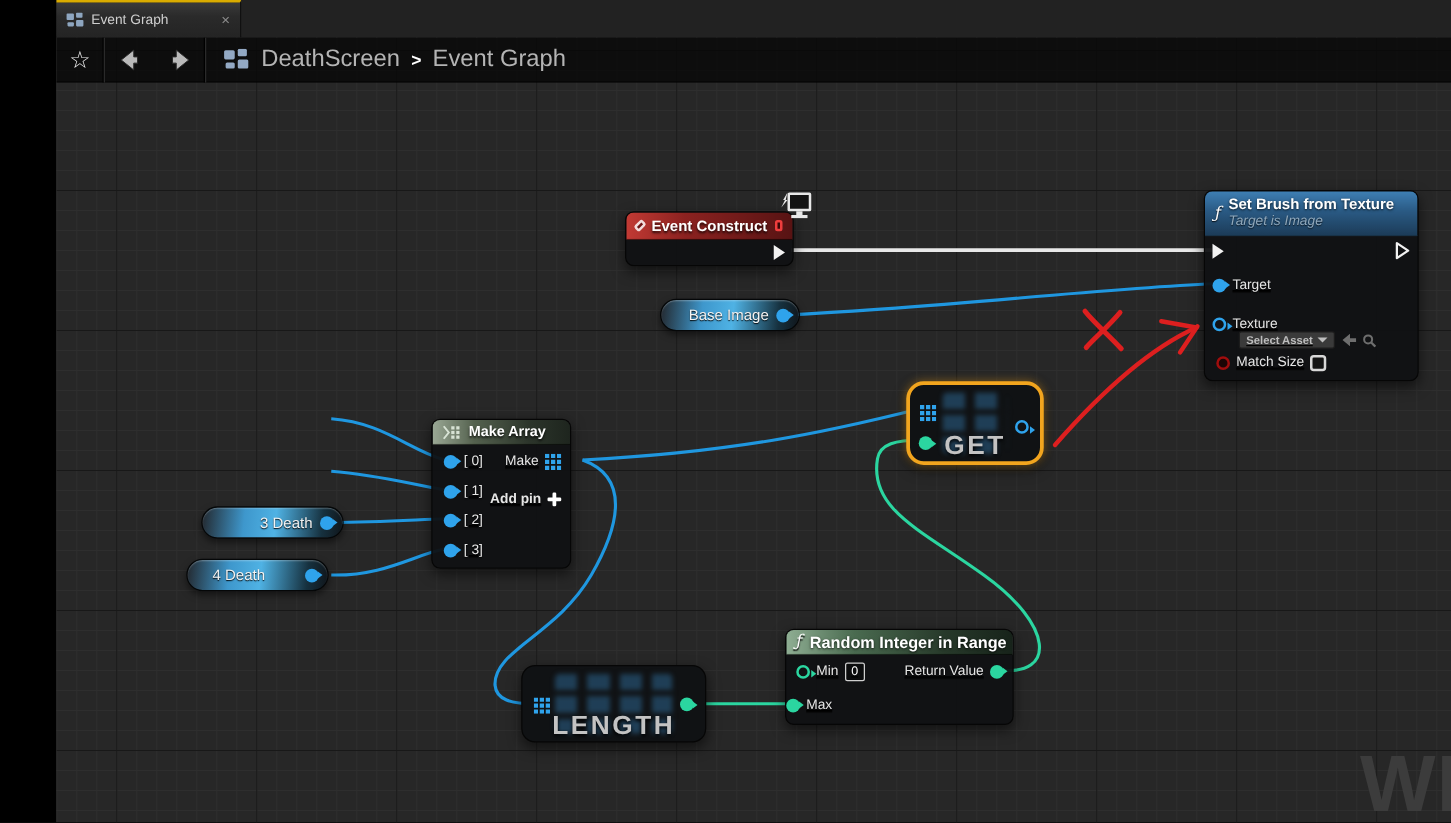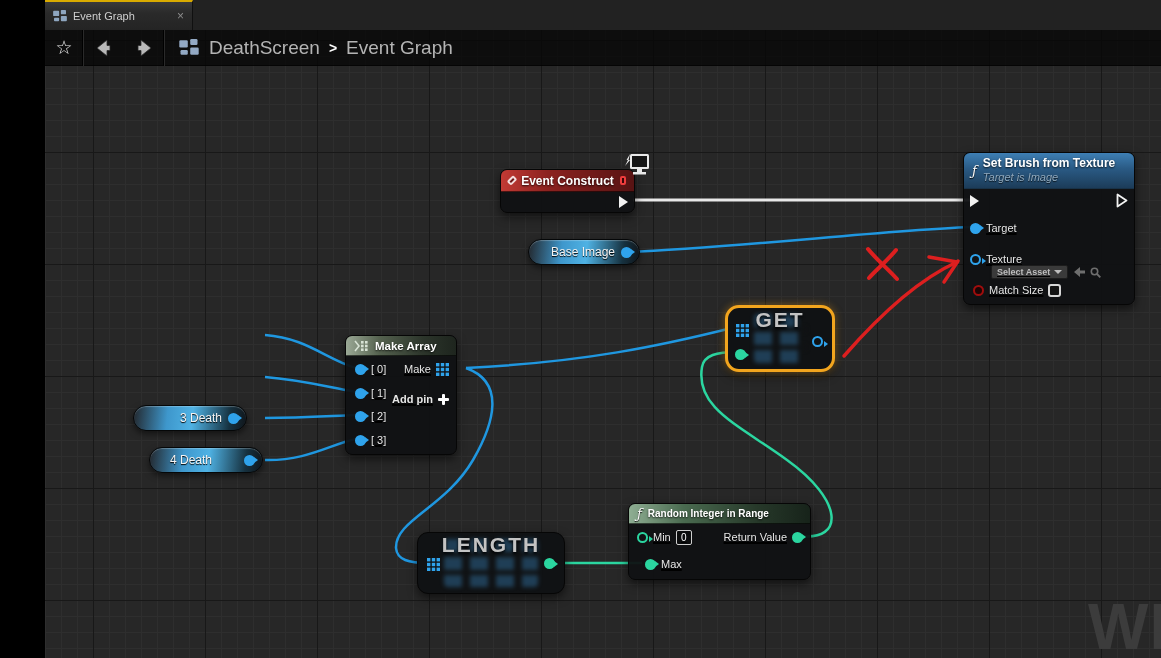--- a/index.html
+++ b/index.html
@@ -84,25 +84,25 @@
   .pill .plabel { font-size:12px; color:#f4f4f4; }
 
   
   .n-makearray { left:300px; top:305px; width:112px; height:120px; }
   .n-makearray .nhead { height:20px; background:linear-gradient(90deg,#9aa895 0%,#55624f 30%,#2c352b 70%,#1e251e 100%); }
   .n-makearray .ntitle { font-size:11.5px; }
 
   
   .n-random { left:583px; top:473px; width:183px; height:77px; }
   .n-random .nhead { height:20px; background:linear-gradient(90deg,#8fae93 0%,#4a6b50 30%,#27392a 70%,#17231a 100%); }
-  .n-random .ntitle { font-size:10px; }
+  .n-random .ntitle { font-size:13px; }
   .minbox { min-width:16px; height:15px; border:1px solid #cfcfcf; border-radius:2px; color:#fff; font-size:10px; display:flex; align-items:center; justify-content:center; padding:0 3px; background:rgba(0,0,0,.3); }
 
   
-  .bigfn { position:absolute; background:#101214; border:1px solid #060606; border-radius:11px; box-shadow:0 4px 10px rgba(0,0,0,.55); z-index:3; display:flex; align-items:flex-start; justify-content:center; }
+  .bigfn { position:absolute; background:#101214; border:1px solid #060606; border-radius:11px; box-shadow:0 4px 10px rgba(0,0,0,.55); z-index:3; display:flex; align-items:flex-end; justify-content:center; }
   .bigfn::before { content:""; position:absolute; top:6px; bottom:6px; left:26px; right:26px;
     background-image:
       repeating-linear-gradient(180deg, transparent 0 13px, #101214 13px 18px),
       repeating-linear-gradient(90deg, rgba(62,150,215,.34) 0 18px, transparent 18px 26px);
     filter:blur(2px); border-radius:4px; }
   .bigfn .biglabel { position:relative; font-size:21px; font-weight:bold; letter-spacing:2px; color:#c3c3c3; text-shadow:0 2px 3px #000; z-index:1; }
   .n-get { left:680px; top:275px; width:110px; height:67px; border:3px solid #f2a51e; border-radius:14px; box-shadow:0 0 8px rgba(242,165,30,.45), 0 4px 10px rgba(0,0,0,.55); }
   .n-length { left:372px; top:502px; width:148px; height:62px; }
   .apin { position:absolute; z-index:2; }
 
@@ -213,21 +213,21 @@
         <span class="plabel">Match Size</span>
         <span class="checkbox"></span>
       </div>
     </div>
 
     <div class="pill" style="left:483px; top:209px; width:112px;">
       <span class="plabel">Base Image</span>
       <span class="pin blue tail"></span>
     </div>
 
-    <div class="pill" style="left:88px; top:375px; width:114px;">
+    <div class="pill" style="left:116px; top:375px; width:114px;">
       <span class="plabel">3 Death</span>
       <span class="pin blue tail"></span>
     </div>
     <div class="pill" style="left:104px; top:417px; width:114px;gap:32px;">
       <span class="plabel">4 Death</span>
       <span class="pin blue tail"></span>
     </div>
 
     <div class="node n-makearray">
       <div class="nhead">
@@ -322,21 +322,21 @@
     <div class="node n-random">
       <div class="nhead">
         <span class="ficon">ƒ</span>
         <span class="ntitle">Random Integer in Range</span>
       </div>
       <div class="row" style="left:8px; top:26px;">
         <span class="pin green hollow tail"></span>
         <span class="plabel">Min</span>
         <span class="minbox">0</span>
       </div>
-      <div class="row" style="left:16px; top:53px;">
+      <div class="row" style="left:0; top:53px;">
         <span class="pin green tail"></span>
         <span class="plabel">Max</span>
       </div>
       <div class="row" style="right:7px; top:26px;">
         <span class="plabel">Return Value</span>
         <span class="pin green tail"></span>
       </div>
     </div>
 
     <svg class="annot" width="1161" height="628" viewBox="0 0 1161 628">

